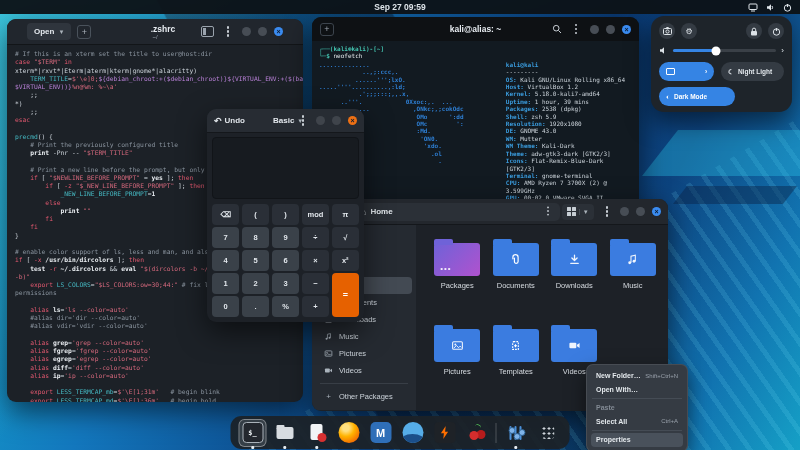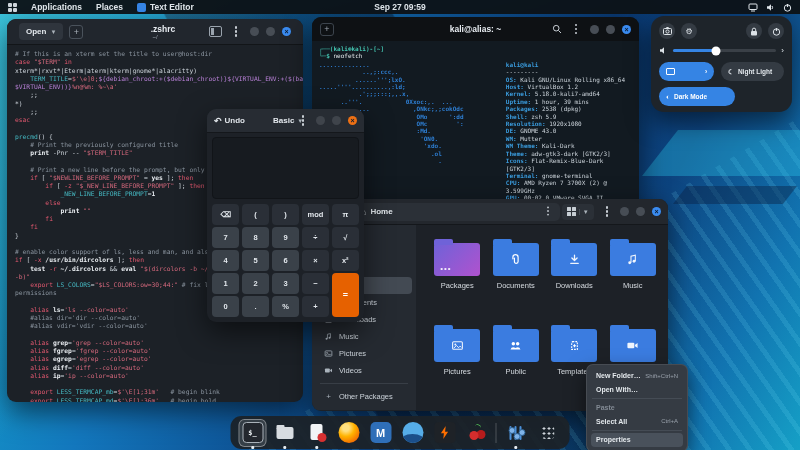--- a/index.html
+++ b/index.html
@@ -37,21 +37,21 @@
   .win { position:absolute; border-radius:9px; box-shadow:0 10px 28px rgba(0,0,0,.55); overflow:hidden; }
   .hbar { display:flex; align-items:center; position:relative; }
   .wdots { display:flex; gap:7px; align-items:center; }
   .wdot { width:9px; height:9px; border-radius:50%; background:#474d55; position:relative; }
   .wdot.close { display:flex; align-items:center; justify-content:center; color:#0d1b2e; font-size:7px; font-weight:bold; line-height:1; }
   .kebab { width:2.2px; height:2.2px; border-radius:50%; background:#c8ced4; box-shadow:0 -4px 0 #c8ced4,0 4px 0 #c8ced4; margin:0 6px; }
   .hico svg { display:block; }
 
   
   #editor { left:7px; top:19px; width:296px; height:383px; background:#1c2127; z-index:10; }
-  #editor .hbar { height:26px; background:#21262d; border-bottom:1px solid #121518; padding:0 12px; }
+  #editor .hbar { height:26px; background:#21262d; border-bottom:1px solid #121518; padding:0 20px; }
   .open-btn { display:flex; align-items:center; gap:4px; background:#2f353d; border-radius:4px; height:17px; padding:0 7px;
     color:#e4e9ee; font-size:8px; font-weight:bold; }
   .open-btn .car { font-size:6px; color:#aab2ba; }
   .newdoc { margin-left:6px; width:14px; height:14px; border:1px solid #4a525b; border-radius:3px; color:#aab2ba;
     font-size:9px; line-height:12px; text-align:center; }
   .ed-title { position:absolute; left:50%; transform:translateX(-50%); text-align:center; }
   .ed-title .t { font-size:8.5px; font-weight:bold; color:#e8edf2;margin-left:16px; }
   .ed-title .s { font-size:6px; color:#98a1ab; margin-top:0px; }
   .ed-right { margin-left:auto; display:flex; align-items:center; gap:7px; }
   .panel-ico { width:13px; height:11px; border:1px solid #9aa3ad; border-radius:2px; position:relative; }
@@ -198,34 +198,20 @@
 
 <div class="wall">
   <div class="band"></div>
   <div class="sheen"></div>
   <div class="stripes"></div>
   <div class="shard1"></div>
   <div class="shard2"></div>
 </div>
 
 <div class="topbar">
-  <div class="tb-left">
-    <span class="tb-grid">
-        <i></i>
-        <i></i>
-        <i></i>
-        <i></i>
-      </span>
-    <span style="font-weight:bold;">Applications</span>
-    <span style="font-weight:bold;">Places</span>
-    <span class="tb-app">
-      <i class="tb-appicon"></i>
-      <span style="font-weight:bold;">Text Editor</span>
-    </span>
-  </div>
   <span class="tb-clock">Sep 27 09:59</span>
   <div class="tb-right">
     <span class="hico">
       <svg width="10" height="9" viewBox="0 0 10 9">
           <rect x="1" y="1" width="8" height="5.5" rx="1" fill="none" stroke="#dfe5ea"></rect>
           <path d="M3 8h4" stroke="#dfe5ea"></path>
         </svg>
     </span>
     <span class="hico">
       <svg width="9" height="9" viewBox="0 0 9 9">
@@ -476,30 +462,20 @@
               <rect x="1.5" y="2.5" width="9" height="7" rx="1" fill="none" stroke="currentColor"></rect>
               <circle cx="4" cy="5" r=".9" fill="currentColor"></circle>
               <path d="M2.5 8.5 5 6l2 2 1.4-1.4 1.1 1.1" fill="none" stroke="currentColor" stroke-width=".9"></path>
             </svg>
           </div>
           <div class="flabel">Pictures</div>
         </div>
         <div class="fold">
           <div class="ficon" style="color: rgba(255, 255, 255, 0.92);">
             <svg viewBox="0 0 12 12">
-              <circle cx="4" cy="4.3" r="1.6" fill="#fff"></circle>
-              <circle cx="8" cy="4.3" r="1.6" fill="#fff"></circle>
-              <path d="M1.4 9.6a2.7 2.7 0 0 1 5.2 0zM5.4 9.6a2.7 2.7 0 0 1 5.2 0z" fill="#fff"></path>
-            </svg>
-          </div>
-          <div class="flabel">Public</div>
-        </div>
-        <div class="fold">
-          <div class="ficon" style="color: rgba(255, 255, 255, 0.92);">
-            <svg viewBox="0 0 12 12">
               <path d="M4.2 2.4h4.4v7.2H3.4V3.2z" fill="none" stroke="#fff" stroke-dasharray="1.6 1"></path>
               <path d="M6 4.8v2.8M4.6 6.2h2.8" stroke="#fff"></path>
             </svg>
           </div>
           <div class="flabel">Templates</div>
         </div>
         <div class="fold">
           <div class="ficon" style="color: rgba(255, 255, 255, 0.92);">
             <svg viewBox="0 0 12 12">
               <rect x="1.3" y="3.4" width="6.4" height="5.2" rx="1" fill="currentColor"></rect>

